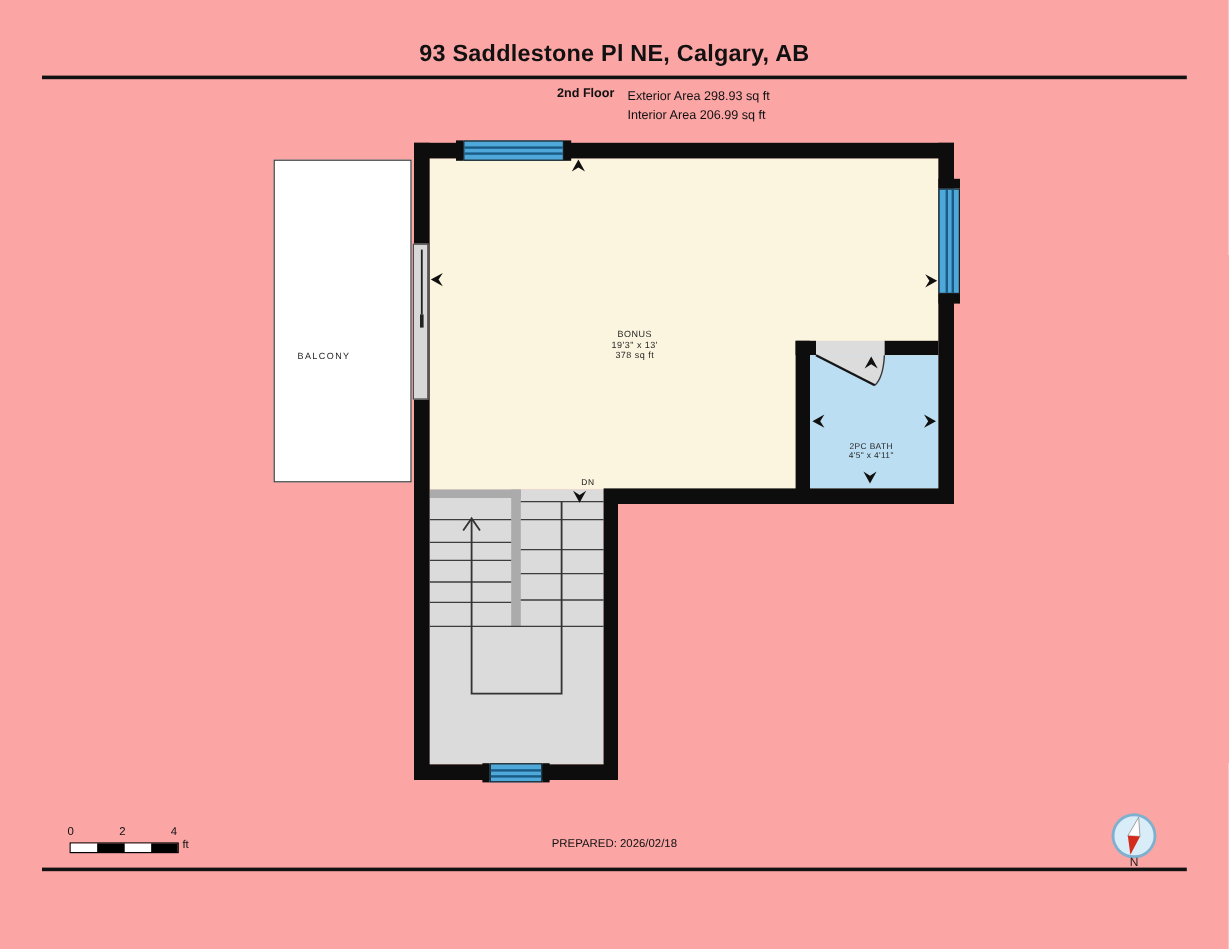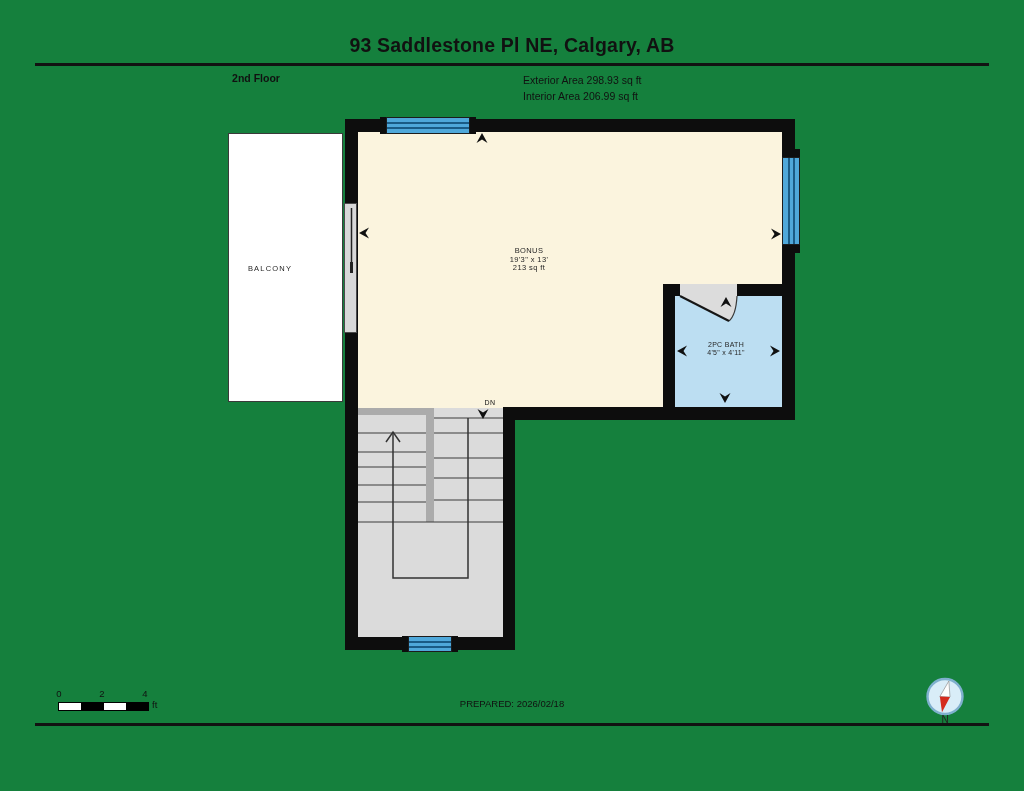--- a/index.html
+++ b/index.html
@@ -1,25 +1,25 @@
 <!DOCTYPE html>
 <html style="--wall: #0d0d0d; --bonus-fill: #FBF4DE; --bath-fill: #BCDEF2; --window-blue: #4FA8DA; --window-stripe: #1A5B85; --stair-fill: #DBDBDB; --stair-halfwall: #ABABAB; --door-gray: #D8D8D8; --compass-ring: #7FB0CE; --compass-fill: #D9EDF8; --compass-needle-red: #D42B1E;"><head>
 <meta charset="utf-8">
 <style>
   html,body{margin:0;padding:0;background:#fff;}
-  .page{position:relative;width:1024px;height:791px;background:#15803d;overflow:hidden;
+  .page{position:relative;width:1024px;height:791px;background:#fca5a5;overflow:hidden;
         font-family:"Liberation Sans","DejaVu Sans",sans-serif;color:#111;}
   .abs{position:absolute;}
 
   
   .title{left:0;top:34px;width:1024px;text-align:center;font-size:19.5px;font-weight:bold;letter-spacing:.2px;}
   .rule{height:2.5px;background:#121212;}
   .rule-top{left:35px;top:63px;width:954px;}
   .rule-bottom{left:35px;top:723px;width:954px;}
-  .floor-label{left:0;top:72px;width:512px;text-align:center;font-size:10.5px;font-weight:bold;}
+  .floor-label{left:0;top:72px;width:512px;text-align:right;font-size:10.5px;font-weight:bold;}
   .area-lines{left:523px;top:72px;font-size:10.5px;line-height:16px;}
 
   
   .wall{background:var(--wall,#0d0d0d);}
   .w-top{left:345px;top:119px;width:450px;height:13px;}
   .w-left{left:345px;top:119px;width:13px;height:531px;}
   .w-right{left:782px;top:119px;width:13px;height:301px;}
   .w-bottom-right{left:503px;top:407px;width:292px;height:13px;}
   .w-stair-right{left:503px;top:420px;width:12px;height:230px;}
   .w-stair-bottom{left:345px;top:637px;width:170px;height:13px;}
@@ -48,21 +48,21 @@
   .cap-bl{left:402px;top:636px;width:6px;height:16px;}
   .cap-br{left:452px;top:636px;width:6px;height:16px;}
   .window{background:var(--window-blue,#4FA8DA);border:1px solid #1c1c1c;box-sizing:border-box;}
   .win-top{left:386px;top:117px;width:84px;height:17px;}
   .win-right{left:782px;top:157px;width:18px;height:88px;}
   .win-bottom{left:408px;top:636px;width:44px;height:16px;}
   .stripe-h{position:absolute;left:0;width:100%;height:1.6px;background:var(--window-stripe,#1A5B85);}
   .stripe-v{position:absolute;top:0;height:100%;width:1.6px;background:var(--window-stripe,#1A5B85);}
 
   
-  .room-label{text-align:center;color:#262626;}
+  .room-label{text-align:center;color:#262626;margin-top:28px;}
   .bonus-label{left:459px;top:247px;width:140px;font-size:7.5px;line-height:8.6px;letter-spacing:.4px;}
   .bath-label{left:666px;top:341px;width:120px;font-size:7px;line-height:8.2px;letter-spacing:.3px;}
   .balcony-label{left:210px;top:264px;width:120px;font-size:7.5px;letter-spacing:1.2px;}
   .dn-label{left:478px;top:399px;width:24px;font-size:7px;letter-spacing:.5px;text-align:center;}
 
   
   .overlay{left:0;top:0;width:1024px;height:791px;pointer-events:none;}
   .tread{stroke:#3c3c3c;stroke-width:1.2;}
   .walkline{stroke:#333;stroke-width:1.5;fill:none;}
   .doorleaf{stroke:#161616;stroke-width:2;}
@@ -175,21 +175,21 @@
     <path class="arrow" d="M0,0 L-10,-5.5 L-6.5,0 L-10,5.5 Z" transform="translate(726,297) rotate(-90)"></path>
     <path class="arrow" d="M0,0 L-10,-5.5 L-6.5,0 L-10,5.5 Z" transform="translate(677,351) rotate(180)"></path>
     <path class="arrow" d="M0,0 L-10,-5.5 L-6.5,0 L-10,5.5 Z" transform="translate(780,351)"></path>
     <path class="arrow" d="M0,0 L-10,-5.5 L-6.5,0 L-10,5.5 Z" transform="translate(725,403) rotate(90)"></path>
     <path class="arrow" d="M0,0 L-10,-5.5 L-6.5,0 L-10,5.5 Z" transform="translate(483,419) rotate(90)"></path>
   </svg>
 
   <div class="abs room-label bonus-label">
     <div>BONUS</div>
     <div>19'3" x 13'</div>
-    <div>213 sq ft</div>
+    <div>378 sq ft</div>
   </div>
   <div class="abs room-label bath-label">
     <div>2PC BATH</div>
     <div>4'5" x 4'11"</div>
   </div>
   <div class="abs dn-label">DN</div>
 
   <div class="abs tick tick-0">0</div>
   <div class="abs tick tick-2">2</div>
   <div class="abs tick tick-4">4</div>

